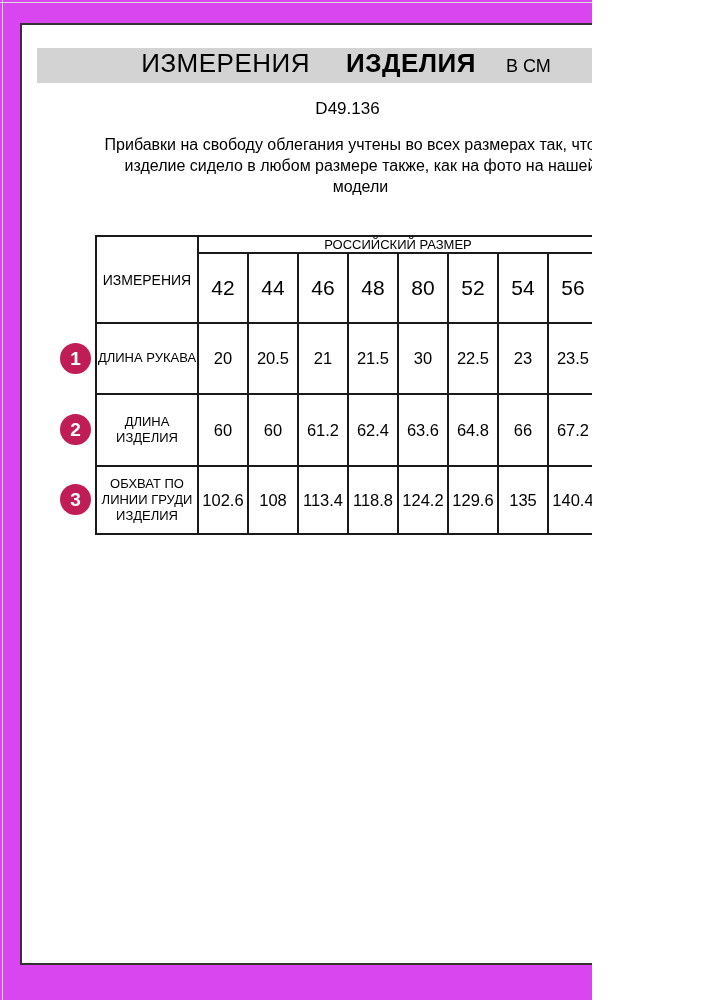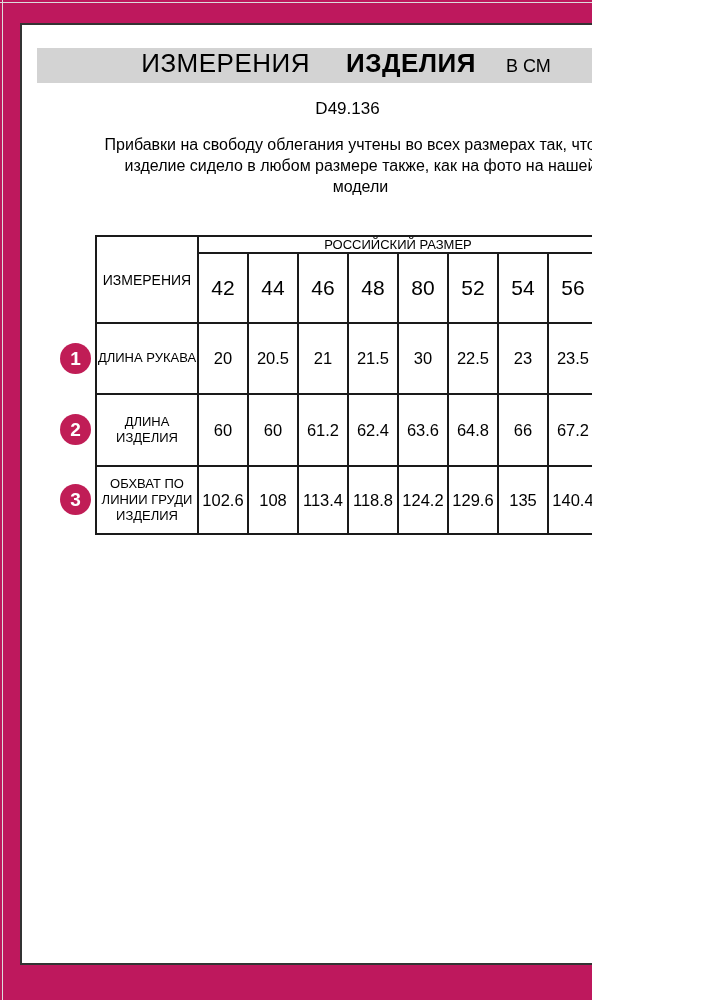--- a/index.html
+++ b/index.html
@@ -1,20 +1,20 @@
 <!DOCTYPE html>
 <html style="--badge-background: #c01d56; --title-band-background: #d3d3d3; --frame-border: #333333;"><head>
 <meta charset="utf-8">
 <style>
   html, body { margin: 0; padding: 0; background: #ffffff; }
   .page {
     position: relative;
     width: 592px;
     height: 1000px;
-    background: #be185d;
+    background: #d946ef;
     font-family: "Liberation Sans", sans-serif;
     color: #000000;
     overflow: hidden;
   }
   
   .edge-top  { position: absolute; left: 0; top: 2px; width: 100%; height: 1px; background: #dcdcdc; }
   .edge-left { position: absolute; left: 2px; top: 0; width: 1px; height: 100%; background: #dcdcdc; }
 
   .frame {
     position: absolute;

